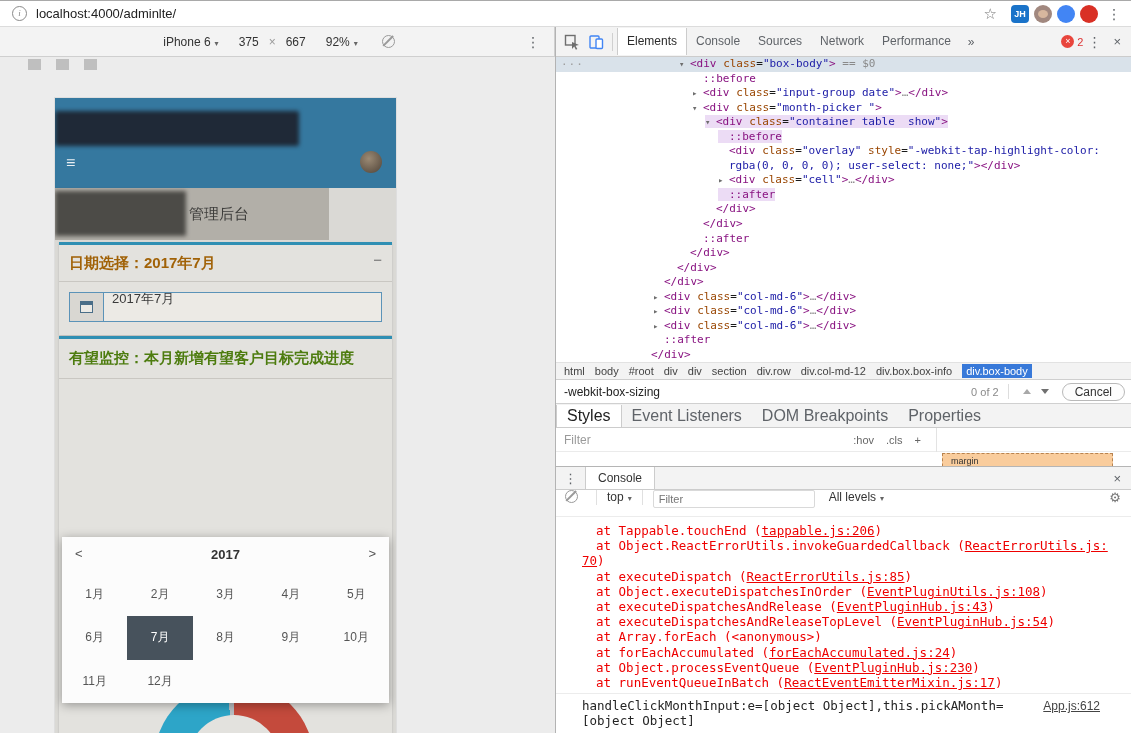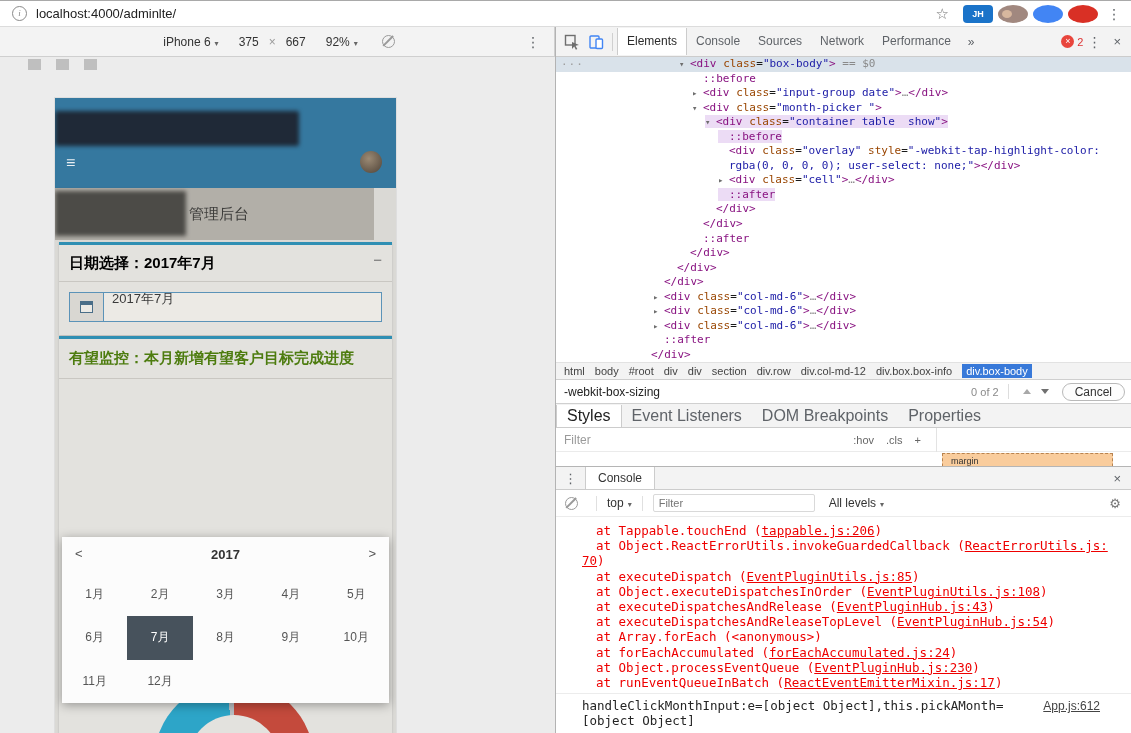--- a/index.html
+++ b/index.html
@@ -2,21 +2,21 @@
 <html><head>
 <meta charset="utf-8">
 <style>
 html,body{margin:0;padding:0}
 body{width:1131px;height:733px;position:relative;overflow:hidden;background:#fff;font-family:"Liberation Sans",sans-serif}
 
 #urlbar{position:absolute;left:0;top:0;width:1131px;height:27px;background:#fff;border-top:1px solid #a9a9a9;border-bottom:1px solid #dcdcdc;box-sizing:border-box;display:flex;align-items:center}
 .info-ic{width:13px;height:13px;border:1px solid #8a8a8a;border-radius:50%;color:#8a8a8a;font-size:9px;line-height:13px;text-align:center;margin-left:12px;font-family:"Liberation Serif",serif;font-style:italic;flex:none}
 .url{font-size:13px;color:#222;margin-left:9px;flex:1}
 .star{font-size:15px;color:#767676;margin-right:14px}
-.avatar{width:30px;height:18px;border-radius:50%;margin-right:5px;flex:none}
+.avatar{width:18px;height:18px;border-radius:50%;margin-right:5px;flex:none}
 .av-jh{border-radius:4px;background:#1a73c9;color:#fff;font-size:9px;font-weight:bold;line-height:18px;text-align:center}
 .av-monkey{background:#a1887f;position:relative}
 .av-monkey:after{content:"";position:absolute;left:4px;top:5px;width:10px;height:8px;border-radius:50%;background:#d7b79e}
 .av-blue{background:#4285f4}
 .av-red{background:#d93025}
 .kebab{color:#5f6368;font-size:14px;margin:0 10px 0 4px}
 
 #devbar{position:absolute;left:0;top:27px;width:555px;height:30px;background:#f3f3f3;border-bottom:1px solid #cfcfcf;border-right:1px solid #cfcfcf;box-sizing:border-box}
 .dev-center{position:absolute;left:0;top:0;width:100%;height:29px;display:flex;align-items:center;justify-content:center;font-size:12px;color:#333}
 .dev-item{margin:0 14px;white-space:nowrap}
@@ -27,27 +27,27 @@
 .nosign:after{content:"";position:absolute;left:-2px;top:4px;width:14px;height:1.5px;background:#9a9a9a;transform:rotate(-45deg)}
 .devkebab{position:absolute;right:4px;top:7px}
 
 #viewport{position:absolute;left:0;top:57px;width:555px;height:676px;background:#ececec}
 .ruler-tile{position:absolute;top:2px;width:13px;height:11px;background:#bfbfbf}
 #screen{position:absolute;left:55px;top:41px;width:341px;height:635px;background:#dad9d5;overflow:hidden;box-shadow:0 0 0 1px rgba(0,0,0,.06)}
 .navbar{position:absolute;left:0;top:0;width:341px;height:90px;background:#35789f}
 .redact1{position:absolute;left:0;top:13px;width:244px;height:35px;background:#1f2937;filter:blur(2px);border-radius:2px}
 .burger{position:absolute;left:11px;top:56px;color:#e9eff3;font-size:16px}
 .nav-avatar{position:absolute;right:14px;top:53px;width:22px;height:22px;border-radius:50%;background:radial-gradient(circle at 40% 35%,#9b8a74,#4e4237)}
-.band{position:absolute;left:0;top:90px;width:319px;height:52px;background:#b2afa8}
+.band{position:absolute;left:0;top:90px;width:274px;height:52px;background:#b2afa8}
 .redact2{position:absolute;left:0;top:3px;width:131px;height:45px;background:#4c4b47;filter:blur(2px)}
 .band-title{position:absolute;left:134px;top:17px;font-size:15px;color:#3d3d3b}
 .pbox{position:absolute;background:#e3e2de;border-top:3px solid #2f8fb3;box-shadow:0 1px 2px rgba(0,0,0,.15)}
 #box1{left:4px;top:144px;width:333px;height:90px}
 .box-hd{position:relative;height:36px;border-bottom:1px solid #c9c7c2}
-.box-hd-title{position:absolute;left:10px;top:9px;font-size:15px;font-weight:bold;color:#000000}
+.box-hd-title{position:absolute;left:10px;top:9px;font-size:15px;font-weight:bold;color:#a16207}
 .collapse-btn{position:absolute;right:10px;top:6px;color:#6f6f6f;font-size:15px}
 .ig{position:absolute;left:10px;top:47px;right:10px;height:30px;display:flex}
 .ig-addon{width:34px;border:1px solid #5b93b8;border-right:none;background:#d9d7d2;display:flex;align-items:center;justify-content:center;box-sizing:border-box}
 .cal-ic{width:13px;height:12px;border:1px solid #4a6e88;background:linear-gradient(#4a6e88 0 3px,#eceae5 3px);box-sizing:border-box}
 .ig-input{flex:1;border:1px solid #5b93b8;background:#eceae5;font-size:13px;color:#3a3a3a;padding:0 0 16px 8px;font-family:"Liberation Sans",sans-serif;outline:none;min-width:0}
 #box2{left:4px;top:238px;width:333px;height:400px}
 .box2-hd{padding:8px 10px 9px;border-bottom:1px solid #c9c7c2}
 .box2-title{font-size:15px;font-weight:bold;color:#4d7c0f;width:302px;line-height:1.45}
 .donut{position:absolute;left:95px;top:342px;width:160px;height:160px;border-radius:50%}
 .dhole{position:absolute;left:129px;top:376px;width:92px;height:92px;border-radius:50%;background:#e3e2de}
@@ -101,21 +101,21 @@
 .sb-right span{margin-left:12px}
 .sb-vdiv{position:absolute;left:380px;top:401px;width:1px;height:38px;background:#e3e3e3}
 #sb-sliver{position:absolute;left:0;top:425px;width:575px;height:14px;background:#fff;overflow:hidden}
 .mbox{position:absolute;left:386px;top:1px;width:171px;height:24px;background:#f9cc9c;border:1px dashed #b8834f;box-sizing:border-box;font-size:9px;color:#333;padding:2px 0 0 8px}
 
 #console{position:absolute;left:0;top:439px;width:575px;height:267px;background:#fff}
 .c-head{height:24px;background:#f3f3f3;border-top:1px solid #b5b5b5;border-bottom:1px solid #ccc;box-sizing:border-box;display:flex;align-items:center}
 .c-kebab{color:#5f6368;font-size:13px;margin-left:8px}
 .c-tab{height:22px;line-height:22px;padding:0 12px;background:#fff;border-left:1px solid #ccc;border-right:1px solid #ccc;font-size:12px;color:#333;margin-left:8px}
 .c-close{margin-left:auto;margin-right:10px;color:#5f6368;font-size:13px}
-.c-toolbar{height:26px;border-bottom:1px solid #ececec;display:flex;align-items:center;font-size:12px;color:#333}
+.c-toolbar{height:26px;border-bottom:1px solid #ececec;display:flex;font-size:12px;color:#333}
 .c-toolbar .nosign{margin:0 8px 0 9px}
 .vsep{width:1px;height:15px;background:#e0e0e0;margin:0 10px}
 .cfilter{width:150px;height:16px;border:1px solid #d9d9d9;border-radius:2px;font-size:11px;color:#333;padding:0 5px;outline:none;font-family:"Liberation Sans",sans-serif}
 .clevels{margin-left:14px}
 .gear{margin-left:auto;margin-right:10px;color:#777;font-size:13px}
 #clog{position:absolute;left:0;top:52px;width:575px;bottom:0;overflow:hidden;font-family:"DejaVu Sans Mono","Liberation Mono",monospace;font-size:12.5px;line-height:15.2px}
 .cstack{padding:5px 0 3px 26px;color:#ee0000}
 .cline{margin-left:14px;white-space:pre}
 .cline.ccont{margin-left:0}
 .clink{text-decoration:underline;color:#ee0000}
@@ -322,21 +322,21 @@
       <span class="vsep"></span>
       <input class="cfilter" placeholder="Filter" style="">
       <span class="clevels"><span>All levels</span><span class="caret">▾</span></span>
       <span class="gear">⚙</span>
     </div>
     <div id="clog">
       <div class="cstack">
           <div class="cline"><span>at Tappable.touchEnd (</span><span class="clink">tappable.js:206</span><span>)</span></div>
           <div class="cline"><span>at Object.ReactErrorUtils.invokeGuardedCallback (</span><span class="clink">ReactErrorUtils.js:</span></div>
           <div class="cline ccont"><span class="clink">70</span><span>)</span></div>
-          <div class="cline"><span>at executeDispatch (</span><span class="clink">EventPluginUtils.js:85</span><span>)</span></div>
+          <div class="cline"><span>at executeDispatch (</span><span class="clink">ReactErrorUtils.js:85</span><span>)</span></div>
           <div class="cline"><span>at Object.executeDispatchesInOrder (</span><span class="clink">EventPluginUtils.js:108</span><span>)</span></div>
           <div class="cline"><span>at executeDispatchesAndRelease (</span><span class="clink">EventPluginHub.js:43</span><span>)</span></div>
           <div class="cline"><span>at executeDispatchesAndReleaseTopLevel (</span><span class="clink">EventPluginHub.js:54</span><span>)</span></div>
           <div class="cline"><span>at Array.forEach (&lt;anonymous&gt;)</span></div>
           <div class="cline"><span>at forEachAccumulated (</span><span class="clink">forEachAccumulated.js:24</span><span>)</span></div>
           <div class="cline"><span>at Object.processEventQueue (</span><span class="clink">EventPluginHub.js:230</span><span>)</span></div>
           <div class="cline"><span>at runEventQueueInBatch (</span><span class="clink">ReactEventEmitterMixin.js:17</span><span>)</span></div>
         </div>
       <div class="centry">
         <div class="cline2">handleClickMonthInput:e=[object Object],this.pickAMonth=</div>

